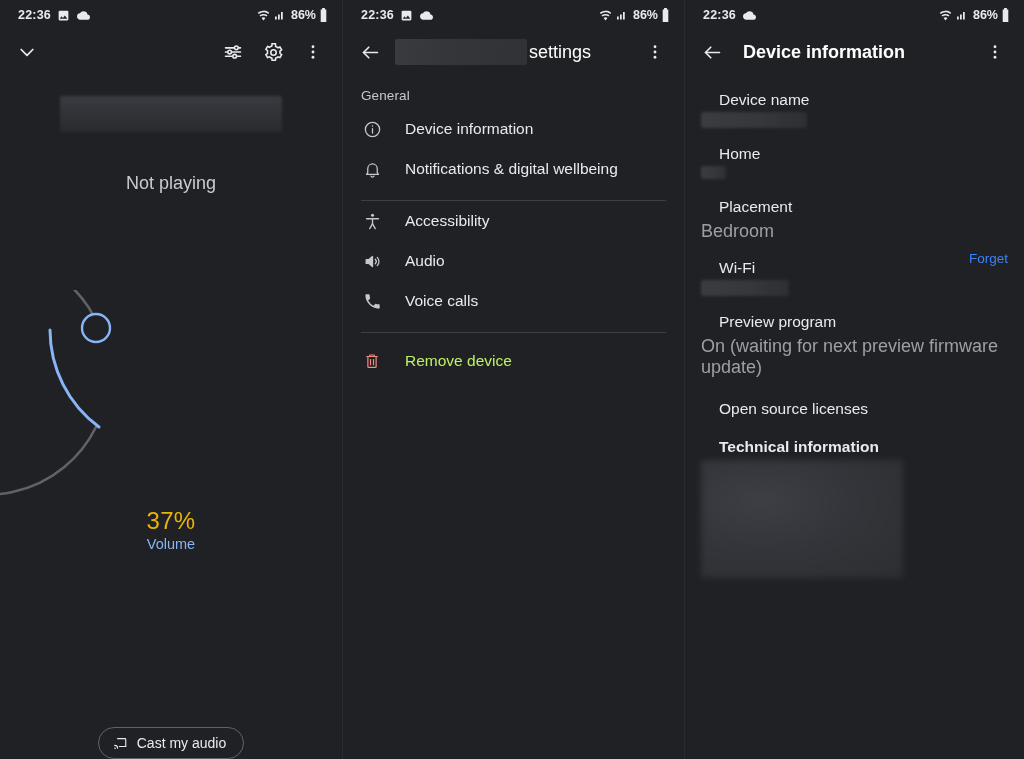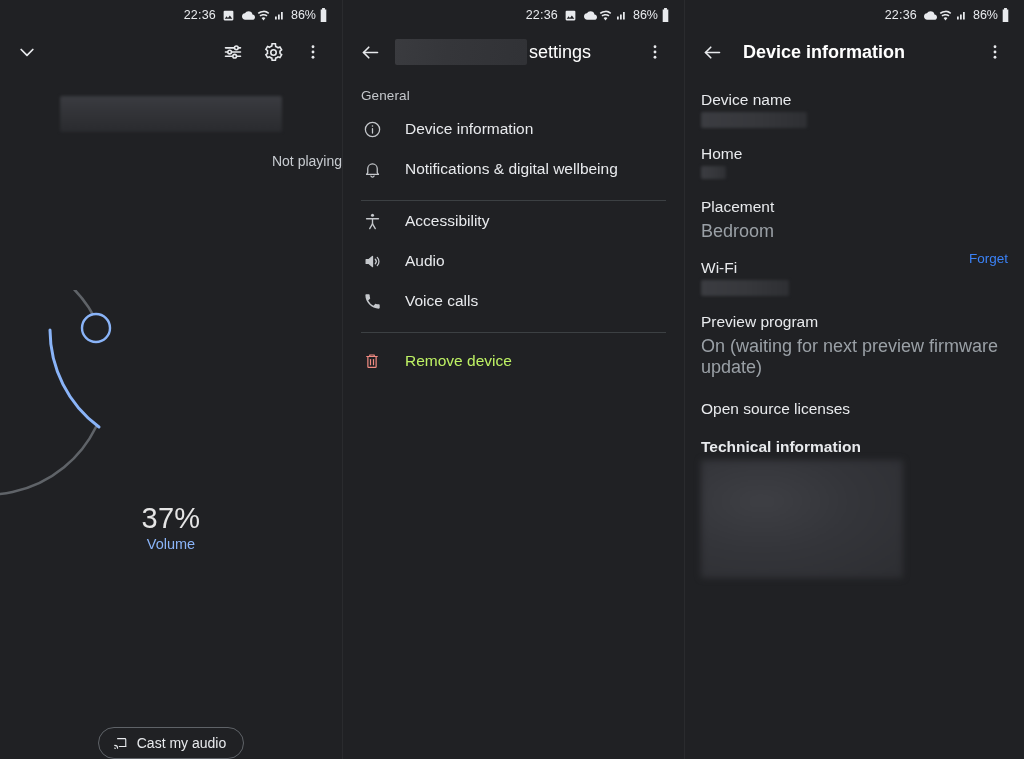--- a/index.html
+++ b/index.html
@@ -11,23 +11,23 @@
   }
   .screens { display: flex; width: 1024px; height: 759px; }
   .panel { position: relative; height: 759px; background: #202124; overflow: hidden; }
   .panel.p1 { width: 342px; }
   .panel.p2 { width: 342px; border-left: 1px solid #2a2b2e; }
   .panel.p3 { width: 340px; border-left: 1px solid #2a2b2e; }
 
   
   .statusbar {
     height: 30px; display: flex; align-items: center;
-    justify-content: flex-end;
+    justify-content: space-between;
     padding: 0 14px 0 18px;
-    font-size: 12.5px; color: #e8eaed;
+    font-size: 12.5px; color: #e8eaed; font-weight: bold;
   }
   .sb-left { display: flex; align-items: center; gap: 6px; }
   .sb-right { display: flex; align-items: center; gap: 3px; }
   .sb-time { font-size: 12.5px; letter-spacing: .2px; color: #e8eaed; }
   .sb-batt-txt { font-size: 12.5px; color: #e8eaed; margin-left: 2px; }
   .ic { display: inline-flex; align-items: center; justify-content: center; }
 
   
   .appbar {
     height: 44px; display: flex; align-items: center;
@@ -49,30 +49,30 @@
     border-radius: 2px; filter: blur(0.6px);
   }
 
   
   .np-art {
     margin: 22px auto 0; width: 222px; height: 36px;
     background: linear-gradient(180deg,#3a3b40 0%,#303135 60%,#292a2e 100%);
     filter: blur(1.4px); border-radius: 2px;
   }
   .np-text {
-    margin-top: 21px; text-align: right;
-    font-size: 14px; color: #c8ccd1;
+    margin-top: 41px; text-align: center;
+    font-size: 18px; color: #c8ccd1;
   }
   .dial-wrap {
     position: absolute; left: 0; top: 290px; width: 342px; height: 270px;
   }
   .dial-center {
     position: absolute; left: 0; right: 0; bottom: 8px; text-align: center;
   }
-  .dial-pct { font-size: 29px; color: #e5e5e5; letter-spacing: .3px; }
+  .dial-pct { font-size: 24px; color: #eab308; letter-spacing: .3px; }
   .dial-lbl { font-size: 14.5px; color: #8ab4f8; margin-top: 1px; }
   .cast-wrap {
     position: absolute; left: 0; right: 0; bottom: 0;
     display: flex; justify-content: center;
   }
   .cast-btn {
     display: flex; align-items: center; gap: 9px;
     border: 1px solid #5f6368; border-radius: 20px;
     padding: 7px 17px 7px 14px;
     color: #e8eaed; font-size: 14px; cursor: pointer;
@@ -90,21 +90,21 @@
   }
   .srow .lbl { font-size: 15.5px; color: #e8eaed; }
   .srow .sicon { width: 22px; display:flex; align-items:center; justify-content:center; color:#c5c8cc; }
   .srow.danger .lbl { color: #bef264; }
   .srow.danger .sicon { color: #f28b82; }
   .divider { height: 1px; background: #3c4043; margin: 11px 18px 0; }
 
   
   .dinfo { padding: 8px 16px 0 16px; }
   .ditem { padding: 9px 0 0; position: relative; }
-  .ditem .dt { font-size: 15.5px; color: #e8eaed; }
+  .ditem .dt { font-size: 15.5px; color: #e8eaed; margin-left: 18px; }
   .ditem .dt.bold { font-weight: bold; }
   .ditem .dv { font-size: 18px; color: #9aa0a6; margin-top: 5px; }
   .ditem .action {
     position: absolute; right: 0; top: 9px;
     font-size: 13.5px; color: #3b82f6; cursor: pointer;
   }
   .blurbar { margin-top: 3px; border-radius: 2px; filter: blur(1.5px);
     background: linear-gradient(90deg,#3b3c41 0%,#36373b 55%,#2e2f33 100%); }
   .bigblur {
     margin-top: 4px; width: 202px; height: 118px; border-radius: 2px;

